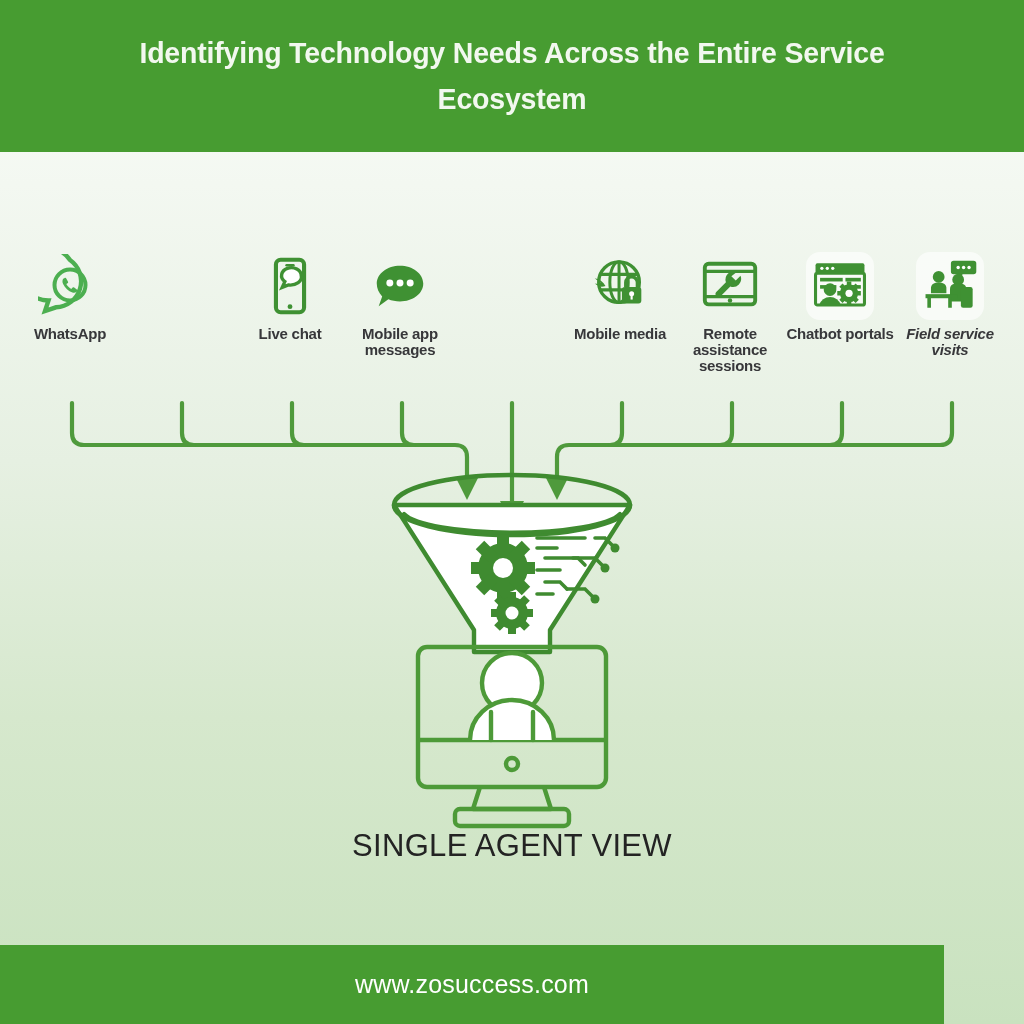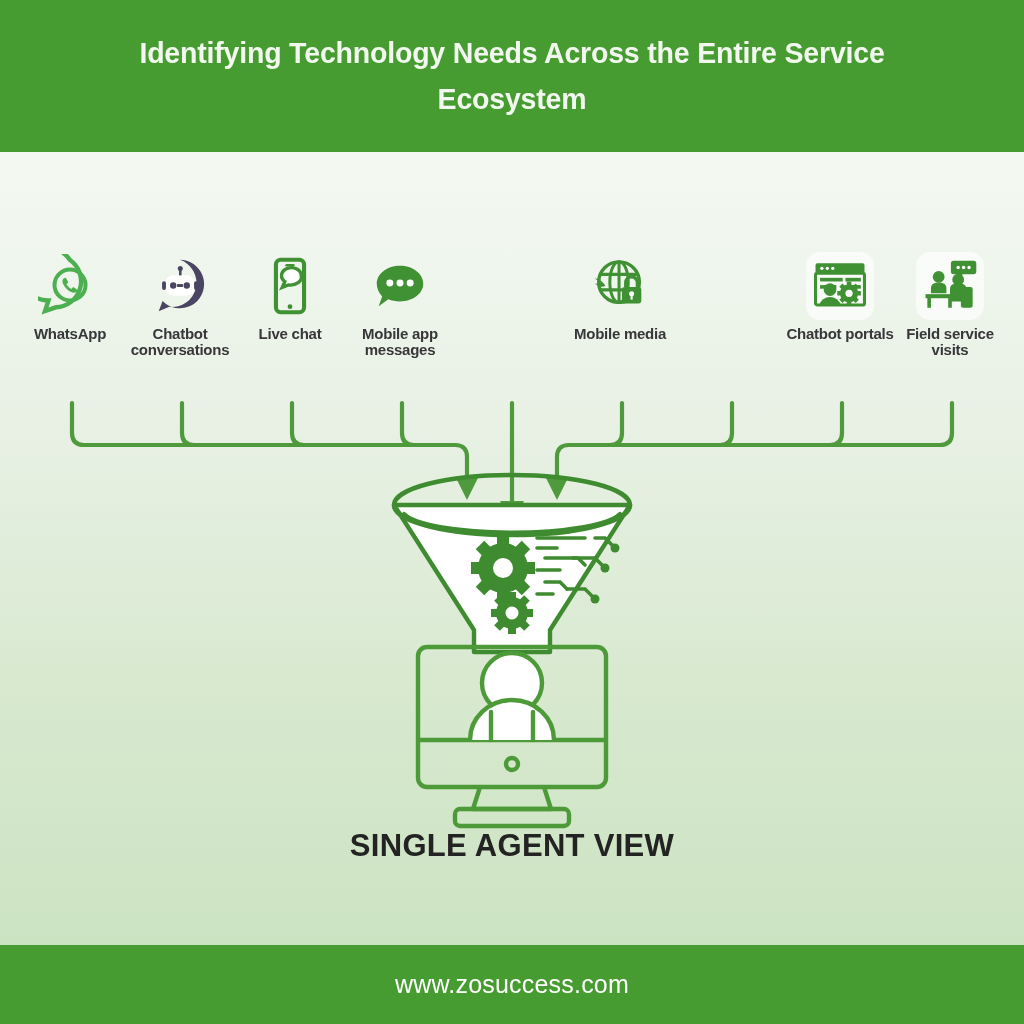--- a/index.html
+++ b/index.html
@@ -44,25 +44,25 @@
     border-radius:14px;
   }
   .chan-icon.plate{background:rgba(255,255,255,.62);}
   .chan-label{
     margin-top:6px;font-size:15px;font-weight:bold;color:#37373a;
     text-align:center;line-height:1.06;letter-spacing:-.25px;width:118px;
   }
   
   .agent-caption{
     position:absolute;left:0;top:676px;width:1024px;text-align:center;
-    font-size:31px;font-weight:bold;color:#232323;letter-spacing:.3px;
+    font-size:31px;font-weight:normal;color:#232323;letter-spacing:.3px;
   }
   
   .footer{
-    position:absolute;left:0;top:945px;width:1024px;height:79px;
+    position:absolute;left:0;top:945px;width:944px;height:79px;
     background:#479c31;display:flex;align-items:center;justify-content:center;
   }
   .footer-url{color:#ffffff;font-size:25px;letter-spacing:.2px;}
 </style>
 </head>
 <body>
 
 <div id="infographic">
 
   <div class="header">
@@ -100,36 +100,20 @@
         <div class="chan-icon">
           <svg viewBox="0 0 64 64" width="64" height="64">
             <path d="M32 6 A26 26 0 1 0 10.5 46.5 L7 57 L18 53.3 A26 26 0 0 0 32 6 Z" fill="none" stroke="#4caf50" stroke-width="4.4"></path>
             <circle cx="32" cy="31" r="15.5" fill="none" stroke="#4caf50" stroke-width="4"></circle>
             <path d="M25.5 24.5 c-1.2 1.2 -1.4 3.4 -.4 5.6 1.8 4 5.4 7.2 9.3 8.4 2.1 .6 4 .1 4.9-1.2 .5-.8 .3-1.3-.5-1.9 l-2.6-1.8 c-.7-.5-1.3-.4-1.9 .2 l-1 1.1 c-2-.9-3.9-2.7-5-4.8 l1.2-.9 c.7-.5 .8-1.1 .4-1.8 l-1.5-2.7 c-.5-.9-1.2-1.1-2-.5 Z" fill="#4caf50"></path>
           </svg>
         </div>
         <div class="chan-label">WhatsApp</div>
       </div>
 
-      <div class="channel" style="left:124px;">
-        <div class="chan-icon">
-          <svg viewBox="0 0 64 64" width="62" height="62">
-            <path d="M32 5 A25 25 0 1 1 14 47.5 L10 58 L21 53.5 A25 25 0 0 0 32 5 Z" fill="#4a4562"></path>
-            <rect x="17" y="21" width="30" height="21" rx="8" fill="#ffffff"></rect>
-            <circle cx="25" cy="31.5" r="3.3" fill="#4a4562"></circle>
-            <circle cx="39" cy="31.5" r="3.3" fill="#4a4562"></circle>
-            <rect x="29" y="30" width="6" height="3" fill="#4a4562"></rect>
-            <rect x="13.5" y="27" width="4" height="9" rx="2" fill="#4a4562"></rect>
-            <rect x="46.5" y="27" width="4" height="9" rx="2" fill="#4a4562"></rect>
-            <rect x="31" y="15" width="2.6" height="6" fill="#4a4562"></rect>
-            <circle cx="32.3" cy="14" r="2.6" fill="#4a4562"></circle>
-          </svg>
-        </div>
-        <div class="chan-label">Chatbot conversations</div>
-      </div>
 
       <div class="channel" style="left:344px;">
         <div class="chan-icon">
           <svg viewBox="0 0 64 64" width="62" height="62">
             <path d="M32 11 C45 11 56 19 56 29.5 C56 40 45 48 32 48 C27.5 48 23.4 47.2 20 45.8
                      L10 53 L13.6 42.8 C10.1 39.2 8 34.6 8 29.5 C8 19 19 11 32 11 Z" fill="#3f9133"></path>
             <circle cx="21.5" cy="29" r="3.6" fill="#ffffff"></circle>
             <circle cx="32" cy="29" r="3.6" fill="#ffffff"></circle>
             <circle cx="42.5" cy="29" r="3.6" fill="#ffffff"></circle>
           </svg>
@@ -159,20 +143,33 @@
             <path d="M6 24 c5 1 9 4 11 8 -4 1.5-8 .5-11-2.5 2.5 .6 4.5 .3 6-.8 -2-1.6-4.3-3-6-4.7 Z" fill="#3f9133"></path>
             <rect x="34" y="33" width="20" height="17" rx="3" fill="#3f9133"></rect>
             <path d="M38 33 v-4.5 a6 6 0 0 1 12 0 V33" fill="none" stroke="#3f9133" stroke-width="3.6"></path>
             <circle cx="44" cy="40" r="2.6" fill="#ffffff"></circle>
             <rect x="42.9" y="41" width="2.2" height="5" fill="#ffffff"></rect>
           </svg>
         </div>
         <div class="chan-label">Mobile media</div>
       </div>
 
+      <div class="channel" style="left:674px;">
+        <div class="chan-icon">
+          <svg viewBox="0 0 64 64" width="62" height="62">
+            <rect x="6" y="9" width="52" height="42" rx="4" fill="none" stroke="#3f9133" stroke-width="4"></rect>
+            <path d="M6 17 H58" stroke="#3f9133" stroke-width="3.4"></path>
+            <path d="M6 43 H58" stroke="#3f9133" stroke-width="3.4"></path>
+            <circle cx="32" cy="47" r="2.3" fill="#3f9133"></circle>
+            <path d="M41 20.5 a8.5 8.5 0 0 0 -11.2 10.6 l-10 10 a3.2 3.2 0 0 0 4.5 4.5 l10-10
+                     a8.5 8.5 0 0 0 10.6-11.2 l-5 5 -4.5-4.5 Z" fill="#3f9133" transform="translate(-2,-3)"></path>
+          </svg>
+        </div>
+        <div class="chan-label">Remote assistance sessions</div>
+      </div>
 
       <div class="channel" style="left:784px;">
         <div class="chan-icon plate">
           <svg viewBox="0 0 64 64" width="58" height="58">
             <rect x="5" y="7" width="54" height="11" rx="2" fill="#3f9133"></rect>
             <circle cx="12" cy="12.5" r="1.8" fill="#ffffff"></circle>
             <circle cx="18" cy="12.5" r="1.8" fill="#ffffff"></circle>
             <circle cx="24" cy="12.5" r="1.8" fill="#ffffff"></circle>
             <rect x="5" y="18" width="54" height="35" rx="2" fill="none" stroke="#3f9133" stroke-width="3.4"></rect>
             <rect x="10" y="23" width="25" height="4" fill="#3f9133"></rect>
@@ -186,21 +183,21 @@
               <g stroke="#3f9133" stroke-width="5">
                 <path d="M0 -13 V13 M-13 0 H13 M-9 -9 L9 9 M-9 9 L9 -9"></path>
               </g>
               <circle cx="0" cy="0" r="4" fill="#ffffff"></circle>
             </g>
           </svg>
         </div>
         <div class="chan-label">Chatbot portals</div>
       </div>
 
-      <div class="channel" style="left:894px;">
+      <div class="channel" style="left:894px;font-style:italic;">
         <div class="chan-icon plate">
           <svg viewBox="0 0 64 64" width="58" height="58">
             <path d="M36 4 H58 a3 3 0 0 1 3 3 v9 a3 3 0 0 1 -3 3 H46 l-5 6 v-6 h-5 a3 3 0 0 1 -3-3 V7 a3 3 0 0 1 3-3 Z" fill="#3f9133"></path>
             <circle cx="41" cy="11.5" r="1.9" fill="#ffffff"></circle>
             <circle cx="47" cy="11.5" r="1.9" fill="#ffffff"></circle>
             <circle cx="53" cy="11.5" r="1.9" fill="#ffffff"></circle>
             <circle cx="19.5" cy="22" r="6.5" fill="#3f9133"></circle>
             <circle cx="41" cy="25" r="6.5" fill="#3f9133"></circle>
             <path d="M11 34 c0-4 4-6 8.5-6 4.5 0 8.5 2 8.5 6 v6 h-17 Z" fill="#3f9133"></path>
             <path d="M32 35 c0-4 4-6 9-6 5 0 9 2 9 6 v14 h-18 Z" fill="#3f9133"></path>

